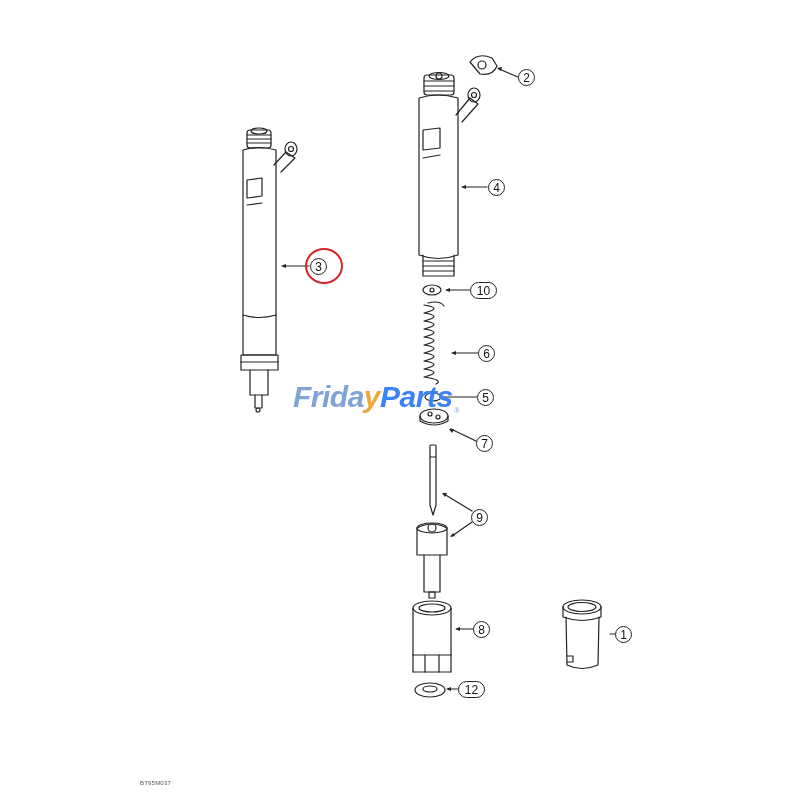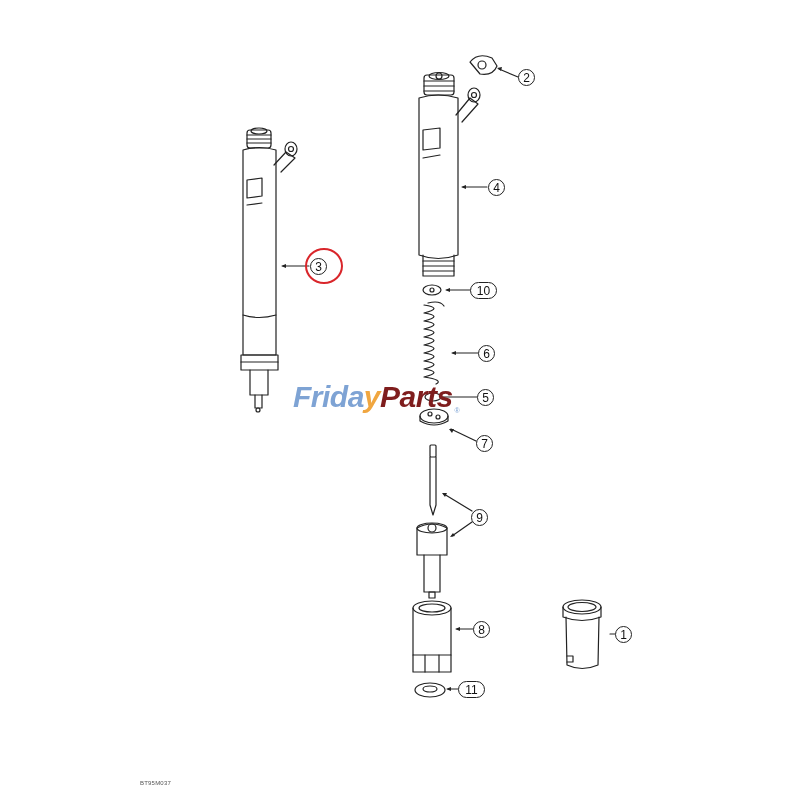--- a/index.html
+++ b/index.html
@@ -150,24 +150,24 @@
 
   <div class="callout" style="left:310px;top:258px;">3</div>
   <div class="callout" style="left:518px;top:69px;">2</div>
   <div class="callout" style="left:488px;top:179px;">4</div>
   <div class="callout wide" style="left:470px;top:282px;">10</div>
   <div class="callout" style="left:478px;top:345px;">6</div>
   <div class="callout" style="left:477px;top:389px;">5</div>
   <div class="callout" style="left:476px;top:435px;">7</div>
   <div class="callout" style="left:471px;top:509px;">9</div>
   <div class="callout" style="left:473px;top:621px;">8</div>
-  <div class="callout wide" style="left:458px;top:681px;">11</div>
+  <div class="callout wide" style="left:458px;top:681px;">12</div>
   <div class="callout" style="left:615px;top:626px;">1</div>
 
   <div class="watermark">
     <span style="color:#7ea3d4;">Frida</span>
     <span style="color:#f0a640;">y</span>
-    <span style="color:#7f1d1d;">Parts</span>
+    <span style="color:#3b82f6;">Parts</span>
     <span class="reg" style="color:#7ea3d4;">®</span>
   </div>
 
   <div class="drawing-code">BT95M037</div>
 </div>
 
 </body></html>

